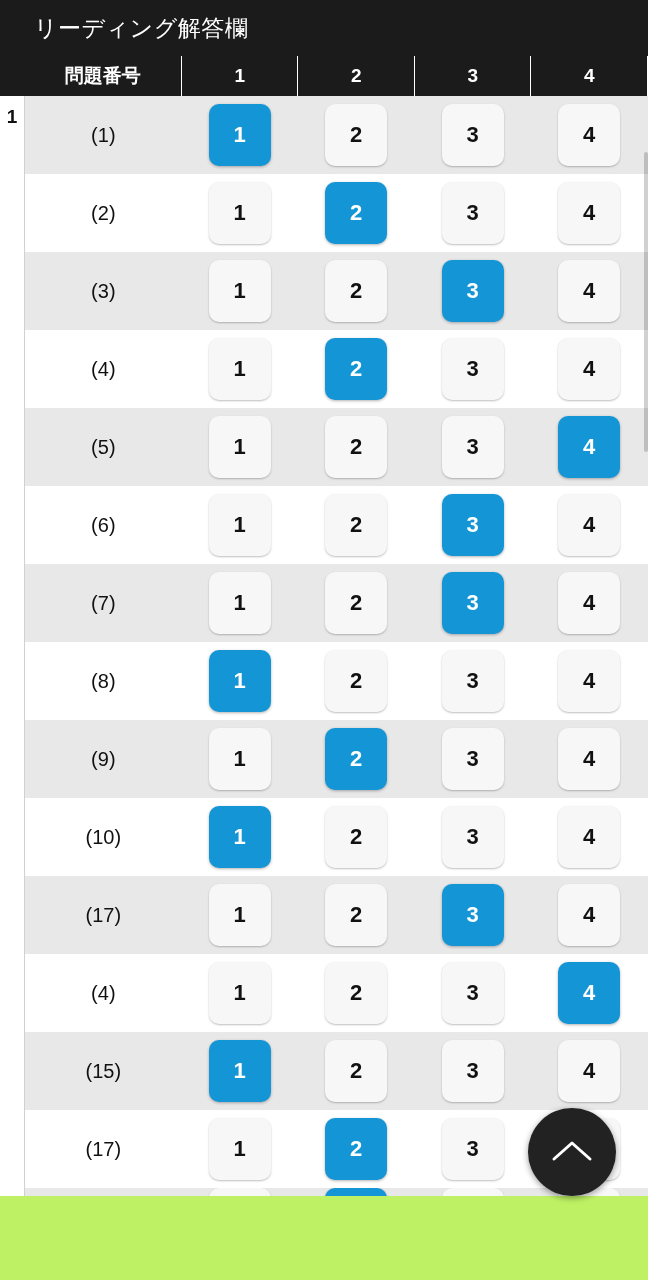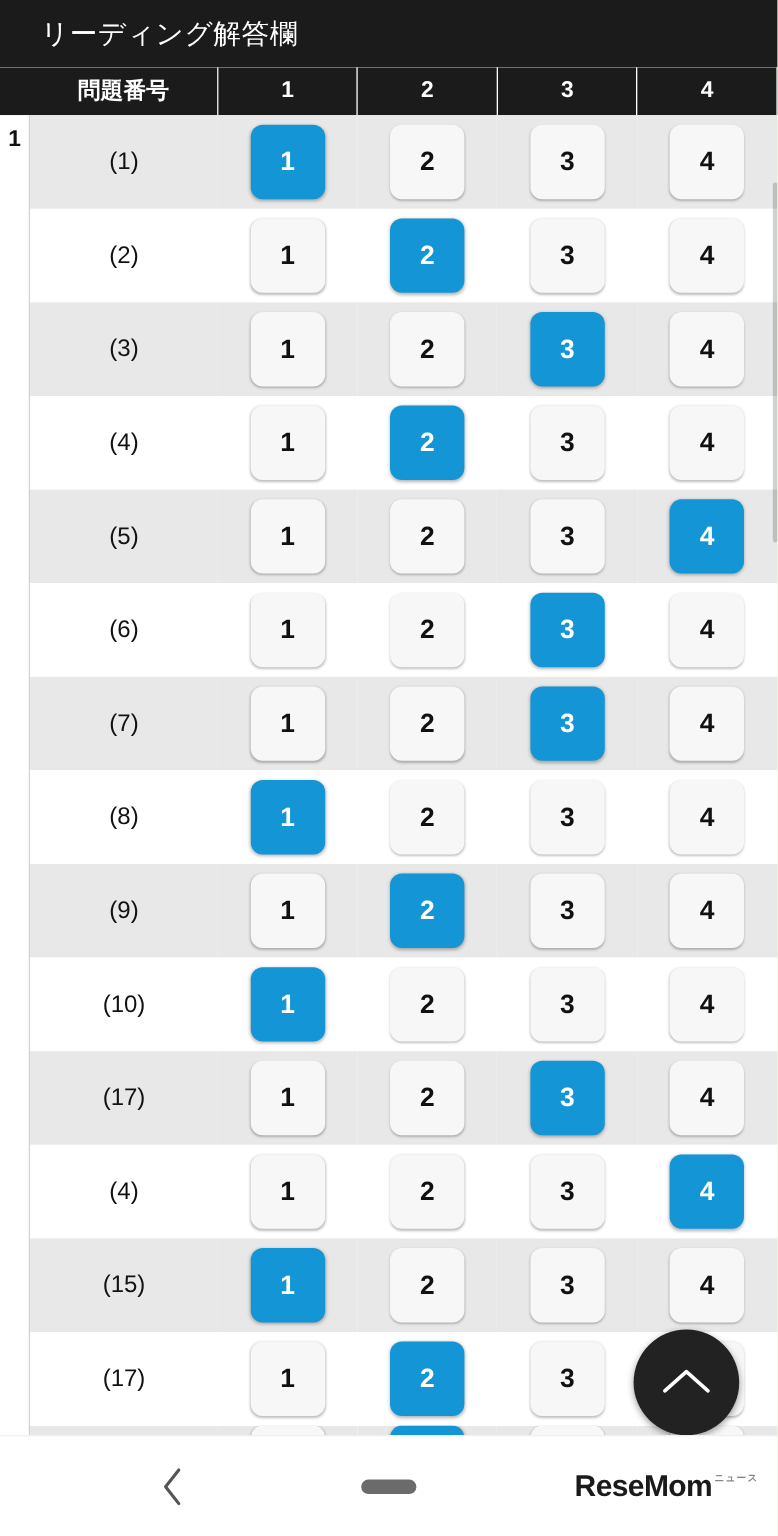--- a/index.html
+++ b/index.html
@@ -464,27 +464,14 @@
   </div>
 
   <div class="fab">
     <span>
       <svg width="44" height="30" viewBox="0 0 44 30" aria-hidden="true">
         <polyline points="4,22 22,6 40,22" fill="none" stroke="#ffffff" stroke-width="3" stroke-linecap="round" stroke-linejoin="round"></polyline>
       </svg>
     </span>
   </div>
 
-  <div class="nav-bar">
-    <div class="nav-back">
-      <svg width="22" height="34" viewBox="0 0 22 34" aria-hidden="true">
-        <polyline points="16,3 5,17 16,31" fill="none" stroke="#555555" stroke-width="2.6" stroke-linecap="round" stroke-linejoin="round"></polyline>
-      </svg>
-    </div>
-    <div class="nav-home"></div>
-    <div class="brand">
-      <span class="rese">Rese</span>
-      <span class="mom">Mom</span>
-      <span class="dots">ニュース</span>
-    </div>
-  </div>
 
 </div>
 
 </body></html>

